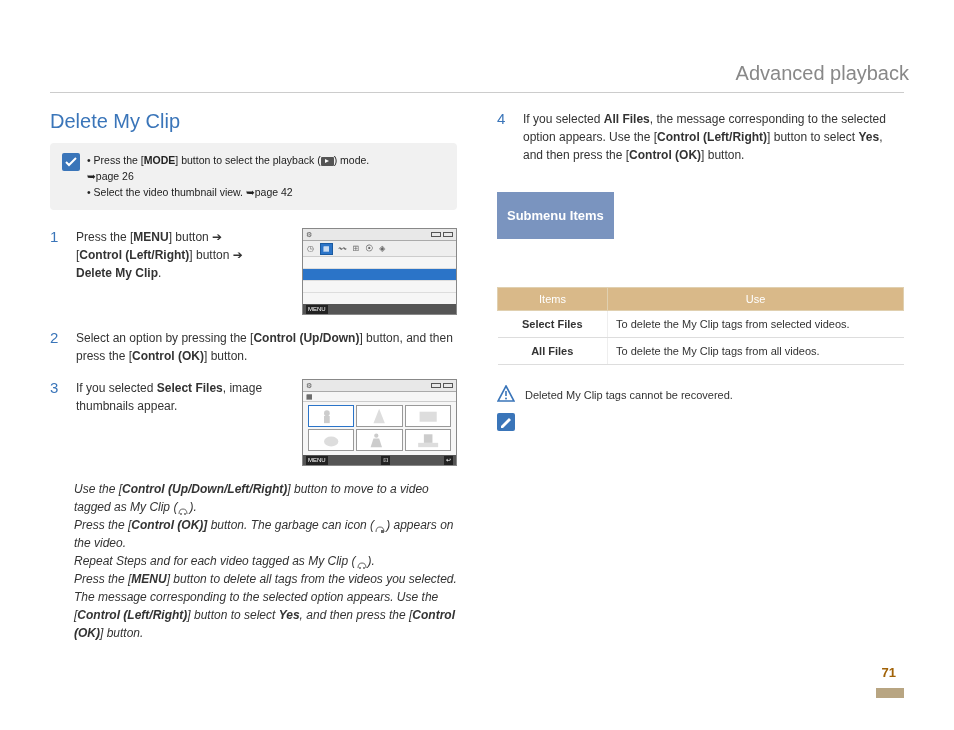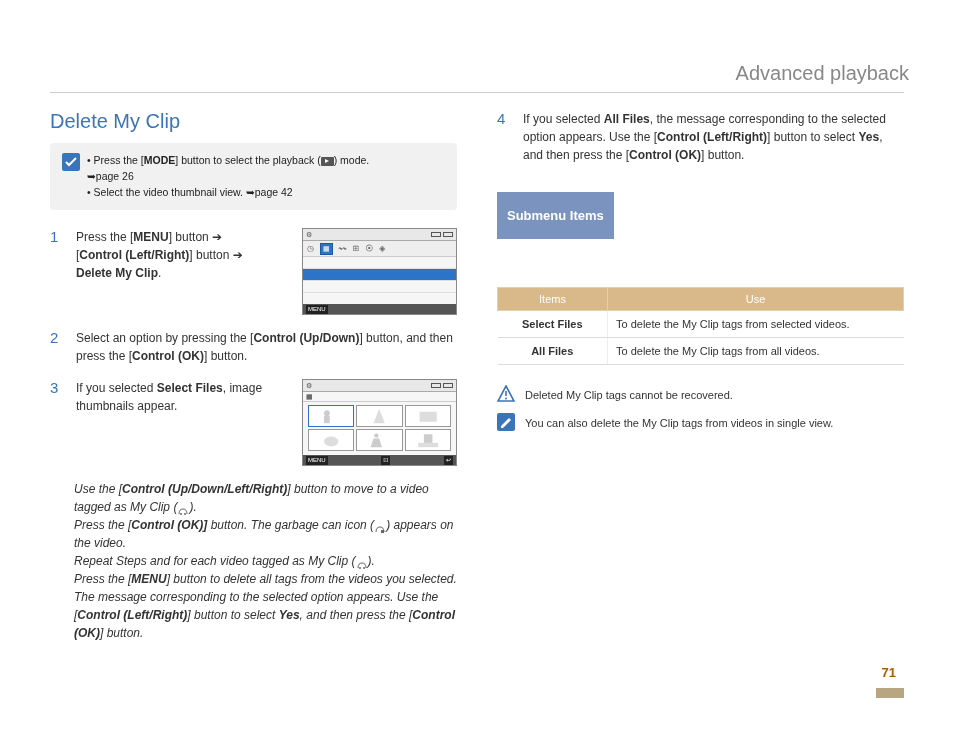--- a/index.html
+++ b/index.html
@@ -237,19 +237,18 @@
       <div>Deleted My Clip tags cannot be recovered.</div>
     </div>
 
     <div class="note-row">
       <span class="note-icon">
         <svg viewBox="0 0 18 18">
             <rect x="0" y="0" width="18" height="18" rx="2" fill="#3a75b9"></rect>
             <path d="M4 13 L12 5 L14 7 L6 15 L4 15 Z" fill="#fff"></path>
           </svg>
       </span>
-      <div>You can also delete the My Clip tags from videos in single view.</div>
     </div>
   </div>
 </div>
 
 <div class="page-num">71</div>
 <div class="page-tab"></div>
 
 </body></html>

